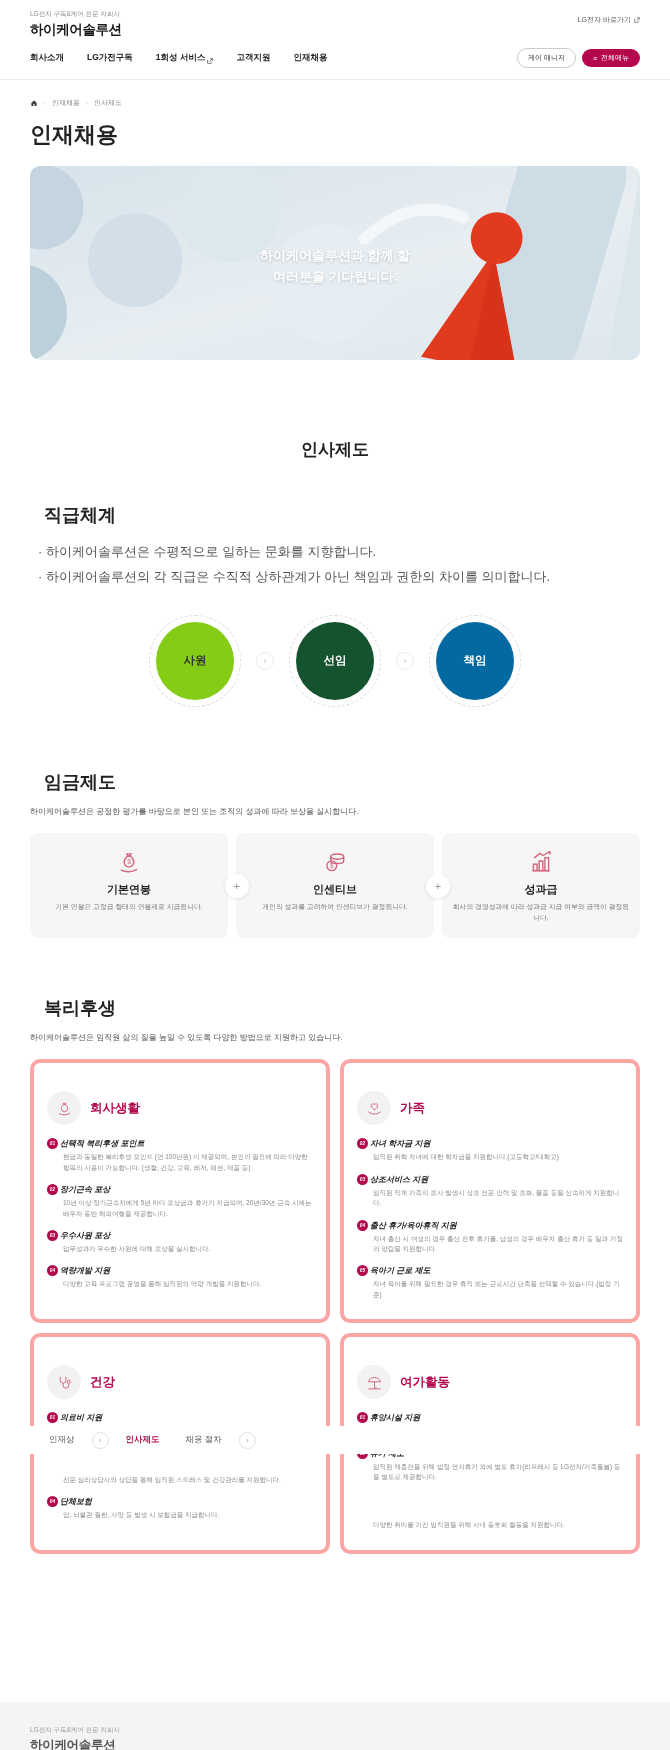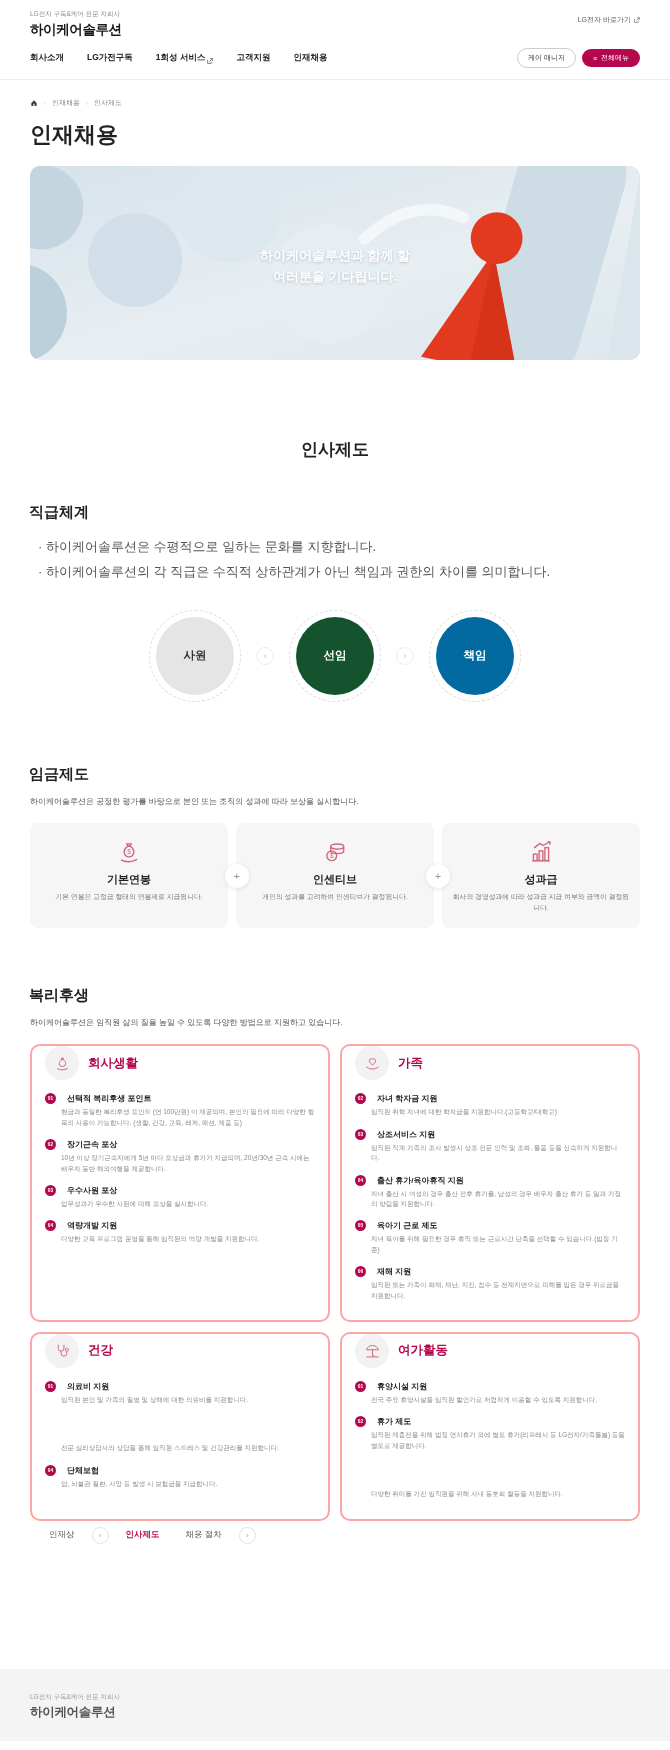--- a/index.html
+++ b/index.html
@@ -16,50 +16,50 @@
   .pill-outline{font-size:7px;color:#333;border:1px solid #ccc;border-radius:20px;padding:4px 10px;background:#fff;cursor:pointer;}
   .pill-accent{font-size:7px;color:#fff;background:#b5074e;border:none;border-radius:20px;padding:4px 11px;display:flex;align-items:center;gap:4px;cursor:pointer;}
   .breadcrumb{display:flex;align-items:center;gap:6px;font-size:7px;color:#888;margin:18px 30px 0;}
   .crumb-sep{color:#ccc;font-size:6px;}
   .page-title{font-size:22px;font-weight:bold;margin:12px 30px 16px;}
   .hero{margin:0 30px;height:194px;border-radius:10px;overflow:hidden;position:relative;}
   .hero svg{width:100%;height:100%;display:block;}
   .hero-text{position:absolute;left:0;right:0;top:50%;transform:translateY(-40%);text-align:center;
              color:#fff;font-size:13px;font-weight:bold;line-height:1.6;text-shadow:0 1px 3px rgba(0,0,0,0.2);}
   .section-title{text-align:center;font-size:17px;font-weight:bold;margin:78px 0 0;}
-  .block-heading{font-size:15px;font-weight:bold;margin:0 29px;}
+  .block-heading{font-size:18px;font-weight:bold;margin:0 44px;}
   .bullets{margin:12px 30px 0;padding:0 0 0 8px;list-style:none;}
   .bullets li{font-size:13px;color:#555;line-height:1.95;padding-left:8px;position:relative;}
   .bullets li::before{content:"·";position:absolute;left:0;color:#555;}
   .levels{display:flex;align-items:center;justify-content:center;margin-top:32px;}
   .level{width:78px;height:78px;border-radius:50%;display:flex;align-items:center;justify-content:center;
          font-size:11.5px;font-weight:bold;position:relative;}
   .level::after{content:"";position:absolute;inset:-7px;border:1px dashed #ddd;border-radius:50%;}
-  .lv-0{background:#e5e5e5;color:#333;}
+  .lv-0{background:#84cc16;color:#333;}
   .lv-1{background:#14532d;color:#fff;}
   .lv-2{background:#0369a1;color:#fff;}
   .lv-arrow{width:16px;height:16px;border:1px solid #ececec;border-radius:50%;color:#bbb;font-size:9px;
             display:flex;align-items:center;justify-content:center;margin:0 22px;}
   .section-desc{font-size:8px;color:#555;margin:12px 30px 0;}
   .salary-row{position:relative;display:flex;gap:8px;margin:16px 30px 0;}
   .salary-card{flex:1;background:#f6f6f6;border-radius:8px;text-align:center;padding:16px 8px 15px;}
   .salary-icon{height:26px;display:flex;align-items:center;justify-content:center;}
   .salary-title{font-size:11px;font-weight:bold;margin-top:7px;}
   .salary-desc{font-size:6.8px;color:#777;line-height:1.6;margin-top:5px;}
   .plus-circle{position:absolute;top:50%;width:24px;height:24px;background:#fff;border-radius:50%;
                box-shadow:0 1px 4px rgba(0,0,0,0.1);display:flex;align-items:center;justify-content:center;
                color:#999;font-size:11px;transform:translate(-50%,-50%);}
   .p1{left:33.9%;} .p2{left:66.9%;}
   .benefits-grid{display:grid;grid-template-columns:1fr 1fr;gap:10px;margin:16px 30px 0;}
-  .benefit-card{border:2px solid #fca5a5;border-radius:10px;padding:0 13px 8px;background:#fff;}
+  .benefit-card{border:4px solid #fca5a5;border-radius:10px;padding:28px 13px 8px;background:#fff;}
   .benefit-head{display:flex;align-items:center;gap:9px;margin-bottom:13px;}
   .benefit-icon{width:34px;height:34px;background:#f2f2f2;border-radius:50%;display:flex;align-items:center;justify-content:center;}
   .benefit-title{font-size:12.5px;font-weight:bold;color:#b5074e;}
   .b-item{margin-bottom:11px;}
-  .b-item-head{display:flex;align-items:center;gap:11px;}
+  .b-item-head{display:flex;align-items:center;gap:2px;font-style:italic;}
   .num{width:11px;height:11px;min-width:11px;background:#b5074e;color:#fff;border-radius:50%;
        font-size:4.8px;font-weight:bold;display:flex;align-items:center;justify-content:center;}
   .b-title{font-size:8px;font-weight:bold;color:#222;}
   .b-desc{font-size:6.5px;color:#888;line-height:1.6;margin:3px 0 0 16px;}
   .obscured{margin-top:38px;}
   .obscured .b-desc{margin-top:0;}
   .tabbar{position:absolute;left:0;width:670px;height:28px;background:#fff;display:flex;align-items:center;
           padding-left:36px;box-sizing:border-box;z-index:5;}
   .tab{font-size:8.5px;color:#555;padding:0 13px;cursor:pointer;}
   .tab.active{color:#b5074e;font-weight:bold;}
@@ -300,27 +300,20 @@
         </div>
       <div class="b-desc">자녀 출산 시 여성의 경우 출산 전후 휴가를, 남성의 경우 배우자 출산 휴가 등 일과 가정의 양립을 지원합니다.</div>
     </div>
     <div class="b-item">
       <div class="b-item-head">
           <span class="num">05</span>
           <span class="b-title">육아기 근로 제도</span>
         </div>
       <div class="b-desc">자녀 육아를 위해 필요한 경우 휴직 또는 근로시간 단축을 선택할 수 있습니다.(법정 기준)</div>
     </div>
-    <div class="b-item">
-      <div class="b-item-head">
-          <span class="num">06</span>
-          <span class="b-title">재해 지원</span>
-        </div>
-      <div class="b-desc">임직원 또는 가족이 화재, 재난, 지진, 침수 등 천재지변으로 피해를 입은 경우 위로금을 지원합니다.</div>
-    </div>
   </div>
 
   <div class="benefit-card">
     <div class="benefit-head">
       <div class="benefit-icon">
         <svg width="17" height="17" viewBox="0 0 24 24" fill="none" stroke="#d2677f" stroke-width="1.4">
           <path d="M6 4v5a4 4 0 0 0 8 0V4"></path>
             <path d="M10 13v3a4 4 0 0 0 8 0v-2"></path>
             <circle cx="18" cy="11" r="2.2"></circle>
         </svg>
@@ -371,21 +364,21 @@
           <span class="b-title">휴가 제도</span>
         </div>
       <div class="b-desc">임직원 재충전을 위해 법정 연차휴가 외에 별도 휴가(리프레시 등 LG전자/가족돌봄) 등을 별도로 제공합니다.</div>
     </div>
     <div class="b-item obscured">
       <div class="b-desc">다양한 취미를 가진 임직원을 위해 사내 동호회 활동을 지원합니다.</div>
     </div>
   </div>
 </div>
 
-<div class="tabbar" id="tabbar" style="top: 1521px; text-align: right;">
+<div class="tabbar" id="tabbar" style="top: 1426px; text-align: right;">
   <span class="tab">인재상</span>
   <span class="tab-arrow">›</span>
   <span class="tab active">인사제도</span>
   <span class="tab">채용 절차</span>
   <span class="tab-arrow">›</span>
 </div>
 
 <div class="footer">
   <div class="f-tagline">LG전자 구독&amp;케어 전문 자회사</div>
   <div class="f-logo">하이케어솔루션</div>

